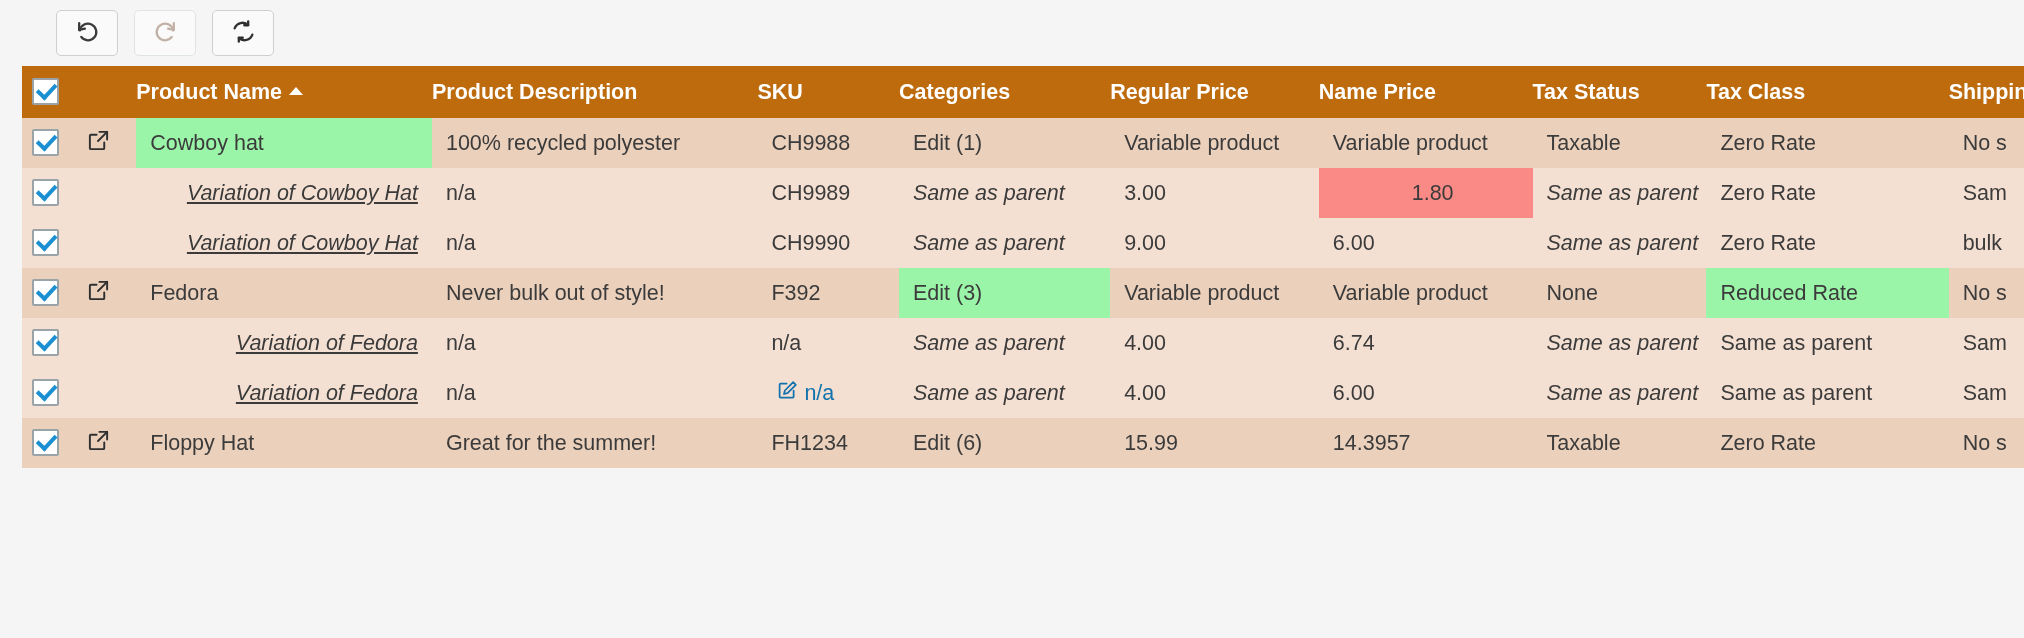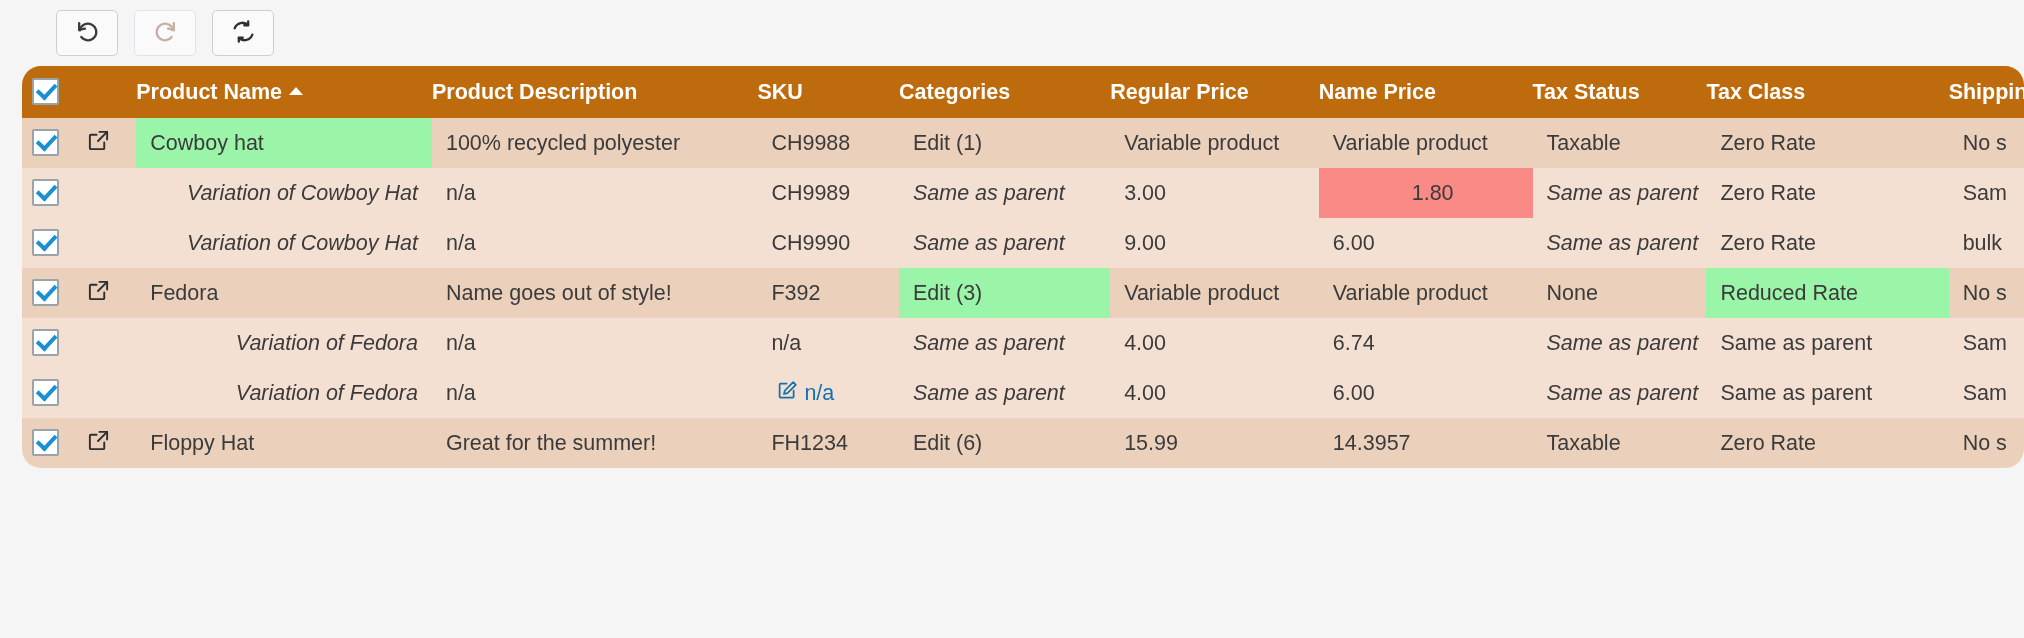--- a/index.html
+++ b/index.html
@@ -50,21 +50,20 @@
   .icon-btn.disabled {
     border-color: #dfe4e6;
     cursor: default;
   }
 
   
   #table-wrap {
     margin: 0 0 0 22px;
     width: 2002px;
     overflow: hidden;
-    border-radius: 19px;
   }
   table.products {
     border-collapse: collapse;
     table-layout: fixed;
     width: 2200px;   
   }
   table.products th {
     background: #bd6b0c;
     color: #ffffff;
     font-size: 21.5px;
@@ -155,20 +154,21 @@
   .hl-red   { background: #fa8a85 !important; text-align: center; }
 
   .italic { font-style: italic; font-size: 18.5px; }
   .italic-mid { font-size: 19.5px; }
 
   td.name-variation {
     font-style: italic;
     font-size: 18.5px;
     text-align: right;
     padding-right: 14px !important;
+    text-decoration: underline;
   }
 
   .link-blue {
     color: #0b6ca8;
     display: inline-flex;
     align-items: center;
     gap: 6px;
     cursor: pointer;
     margin-left: 6px;
   }
@@ -310,21 +310,21 @@
           <td class="cell-pad">bulk</td>
         </tr>
         <tr class="parent-row">
           <td><span class="cb"></span></td>
           <td><span class="extlink"><svg width="23" height="23" viewBox="0 0 24 24" fill="none" stroke="#2f2f2f" stroke-width="2" stroke-linecap="round" stroke-linejoin="round">
                 <path d="M13 3h8v8"></path>
                 <path d="M21 3l-9.5 9.5"></path>
                 <path d="M18 14v6a1 1 0 0 1-1 1H4a1 1 0 0 1-1-1V7a1 1 0 0 1 1-1h6"></path>
               </svg></span></td>
           <td class="cell-pad">Fedora</td>
-          <td class="cell-pad">Name goes out of style!</td>
+          <td class="cell-pad">Never bulk out of style!</td>
           <td class="cell-pad">F392</td>
           <td class="cell-pad hl-green">Edit (3)</td>
           <td class="cell-pad italic-mid">Variable product</td>
           <td class="cell-pad italic-mid">Variable product</td>
           <td class="cell-pad">None</td>
           <td class="cell-pad hl-green">Reduced Rate</td>
           <td class="cell-pad">No s</td>
         </tr>
         <tr class="child-row">
           <td><span class="cb"></span></td>

